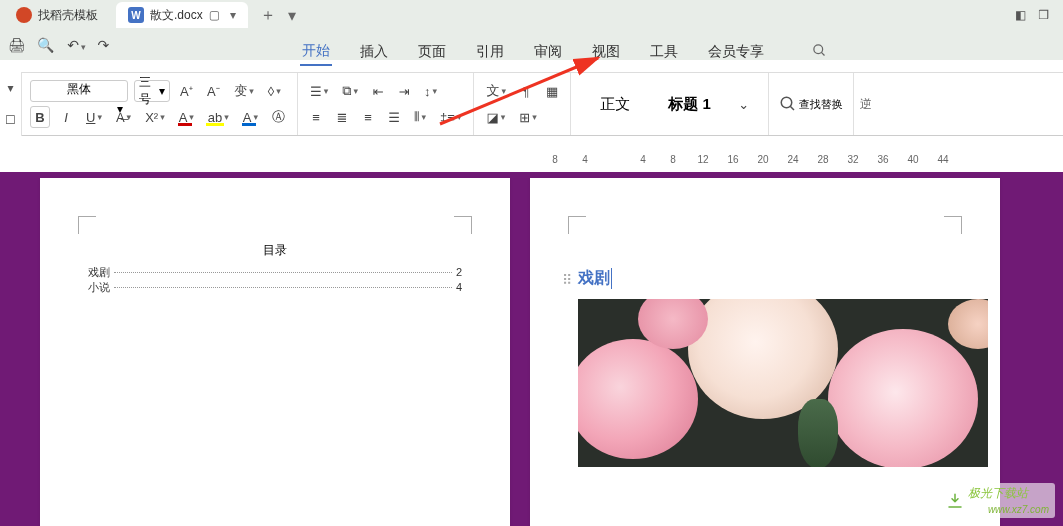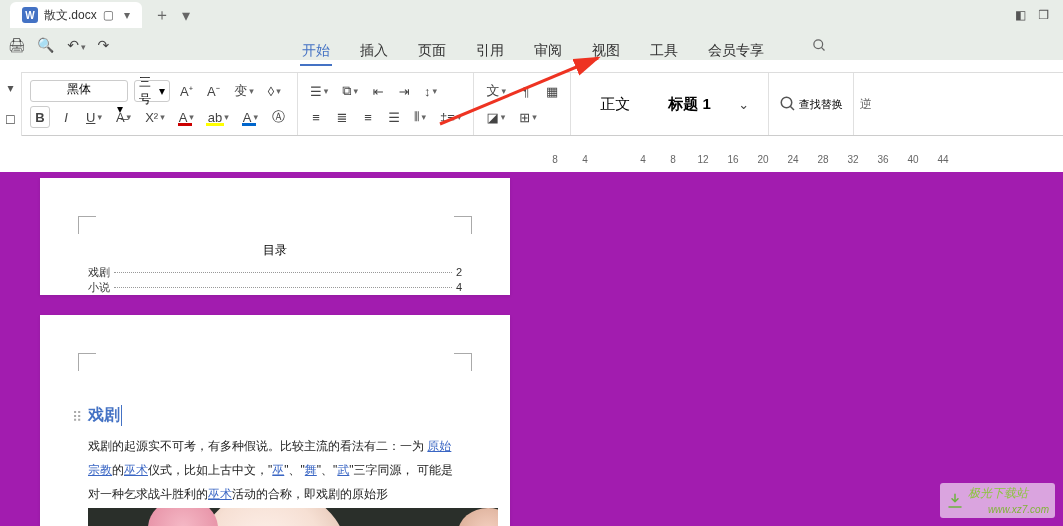--- a/index.html
+++ b/index.html
@@ -14,21 +14,21 @@
 .tab-icon-r { width: 16px; height: 16px; background: #d24726; border-radius: 50%; margin-right: 6px; }
 .tab-ctrls { margin-left: 6px; display: flex; gap: 10px; align-items: center; color: #666; }
 .add-tab { margin-left: 12px; color: #666; font-size: 16px; cursor: pointer; }
 .titlebar-right { margin-left: auto; display: flex; gap: 12px; padding-right: 10px; color: #555; }
 
 
 .quickbar { height: 30px; background: #e8ede8; display: flex; align-items: center; padding: 0 8px; gap: 12px; color: #444; }
 .quick-icon { cursor: pointer; font-size: 14px; }
 
 
-.menu-row { position: absolute; top: 38px; left: 300px; display: flex; gap: 26px; align-items: flex-start; font-size: 14px; color: #333; }
+.menu-row { position: absolute; top: 38px; left: 300px; display: flex; gap: 26px; align-items: center; font-size: 14px; color: #333; }
 .menu-item { cursor: pointer; padding: 4px 2px; }
 .menu-item.active { color: #4472c4; border-bottom: 2px solid #4472c4; font-weight: 500; }
 .menu-search { margin-left: 20px; color: #666; }
 
 
 .ribbon { position: absolute; top: 72px; left: 0; right: 0; height: 64px; background: #fff; border-top: 1px solid #ddd; border-bottom: 1px solid #ccc; display: flex; align-items: stretch; }
 .ribbon-group { display: flex; flex-direction: column; justify-content: center; padding: 4px 8px; border-right: 1px solid #e0e0e0; gap: 4px; }
 .ribbon-row { display: flex; align-items: center; gap: 6px; }
 .rb-btn { min-width: 20px; height: 22px; display: inline-flex; align-items: center; justify-content: center; padding: 0 4px; cursor: pointer; color: #444; font-size: 13px; border-radius: 3px; }
 .rb-sel { height: 22px; border: 1px solid #ccc; background: #fff; padding: 0 4px; font-size: 12px; display: inline-flex; align-items: center; gap: 4px; border-radius: 3px; }
@@ -37,21 +37,21 @@
 .style-box { padding: 4px 14px; border: 1px solid transparent; font-size: 15px; cursor: pointer; display: inline-flex; align-items: center; height: 36px; }
 .style-box.sel { border: 1px solid #8faecb; background: #e6eff9; color: #4472c4; }
 .style-row { display: flex; align-items: center; gap: 8px; padding: 0 6px; }
 .search-col { display: flex; flex-direction: row; align-items: center; justify-content: center; padding: 0 10px; gap: 2px; }
 
 
 .ruler { position: absolute; top: 148px; left: 540px; right: 20px; height: 22px; display: flex; align-items: center; font-size: 10px; color: #666; }
 .ruler-tick { position: relative; width: 30px; text-align: center; }
 
 
-.workspace { position: absolute; top: 172px; left: 0; right: 0; bottom: 0; background: #a21caf; overflow: hidden; display: flex; gap: 20px; padding: 6px 40px 0 40px; flex-direction: column; }
+.workspace { position: absolute; top: 172px; left: 0; right: 0; bottom: 0; background: #701a75; overflow: hidden; display: flex; gap: 20px; padding: 6px 40px 0 40px; }
 .page { background: #fff; box-shadow: 0 1px 3px rgba(0,0,0,.1); width: 470px; height: 560px; position: relative; padding: 60px 48px 0 48px; }
 .page-corner { position: absolute; width: 18px; height: 18px; border-color: #999; }
 .pc-tl { top: 56px; left: 56px; border-left: 1px solid #aaa; border-top: 1px solid #aaa; transform: translate(-18px,-18px);}
 .pc-tr { top: 56px; right: 56px; border-right: 1px solid #aaa; border-top: 1px solid #aaa; transform: translate(18px,-18px);}
 
 .toc-title { text-align: center; font-size: 12px; margin: 4px 0 6px; }
 .toc-line { display: flex; align-items: baseline; font-size: 11px; color: #333; }
 .toc-dots { flex: 1; border-bottom: 1px dotted #999; margin: 0 4px; position: relative; top: -3px; }
 .toc-num { font-size: 11px; }
 
@@ -66,20 +66,24 @@
 .watermark small{ color:#7fb537; font-size:10px;padding-left:20px;}
 .arrow-svg { position: absolute; top: 52px; left: 430px; pointer-events: none; z-index: 50; }
 
 
 .left-gutter { position: absolute; top: 72px; left: 0; width: 22px; height: 64px; background: #fff; border-right:1px solid #e0e0e0; display:flex; flex-direction: column; align-items:center; justify-content:space-around; color:#555; font-size:12px;}
 </style>
 </head>
 <body>
 
 <div class="titlebar">
+  <div class="tab inactive">
+    <span class="tab-icon-r"></span>
+    <span>找稻壳模板</span>
+  </div>
   <div class="tab active">
     <span class="tab-icon-w">W</span>
     <span>散文.docx</span>
     <span class="tab-ctrls">
       <span>▢</span>
       <span>▾</span>
     </span>
   </div>
   <span class="add-tab">＋</span>
   <span class="add-tab">▾</span>
@@ -244,25 +248,20 @@
       <span class="toc-dots"></span>
       <span class="toc-num">4</span>
     </div>
   </div>
 
   <div class="page" style="padding-top:90px;">
     <div class="page-corner pc-tl"></div>
     <div class="page-corner pc-tr"></div>
     <span class="anchor-icon">⠿</span>
     <div class="doc-heading">戏剧</div>
-    <div class="doc-para">
-      <span>戏剧的起源实不可考，有多种假说。比较主流的看法有二：一为</span>
-      <a>原始宗教</a><span>的</span><a>巫术</a><span>仪式，比如上古中文，"</span><a>巫</a><span>"、"</span><a>舞</a><span>"、"</span><a>武</a><span>"三字同源，</span>
-      <span>可能是对一种乞求战斗胜利的</span><a>巫术</a><span>活动的合称，即戏剧的原始形</span>
-    </div>
     <div class="flower-img">
 
       <span class="petal" style="width:130px;height:120px;left:-10px;top:40px;background:radial-gradient(circle at 40% 40%,#f9d4dc,#f3a6b8 50%,#d97790);"></span>
       <span class="petal" style="width:150px;height:140px;left:110px;top:-20px;background:radial-gradient(circle at 45% 45%,#fff3ee,#f6e0d4 50%,#d6b19d);"></span>
       <span class="petal" style="width:150px;height:140px;left:250px;top:30px;background:radial-gradient(circle at 45% 45%,#fde7eb,#f5b9c6 50%,#e48aa0);"></span>
       <span class="petal" style="width:70px;height:60px;left:60px;top:-10px;background:radial-gradient(circle,#f5b9c6,#e48aa0);"></span>
       <span class="petal" style="width:60px;height:50px;left:370px;top:0;background:radial-gradient(circle,#f6d2c3,#d6a890);"></span>
       <span class="petal" style="width:40px;height:70px;left:220px;top:100px;background:linear-gradient(#4a6b4a,#2f4a2f);border-radius:40% 40% 50% 50%;"></span>
     </div>
   </div>

